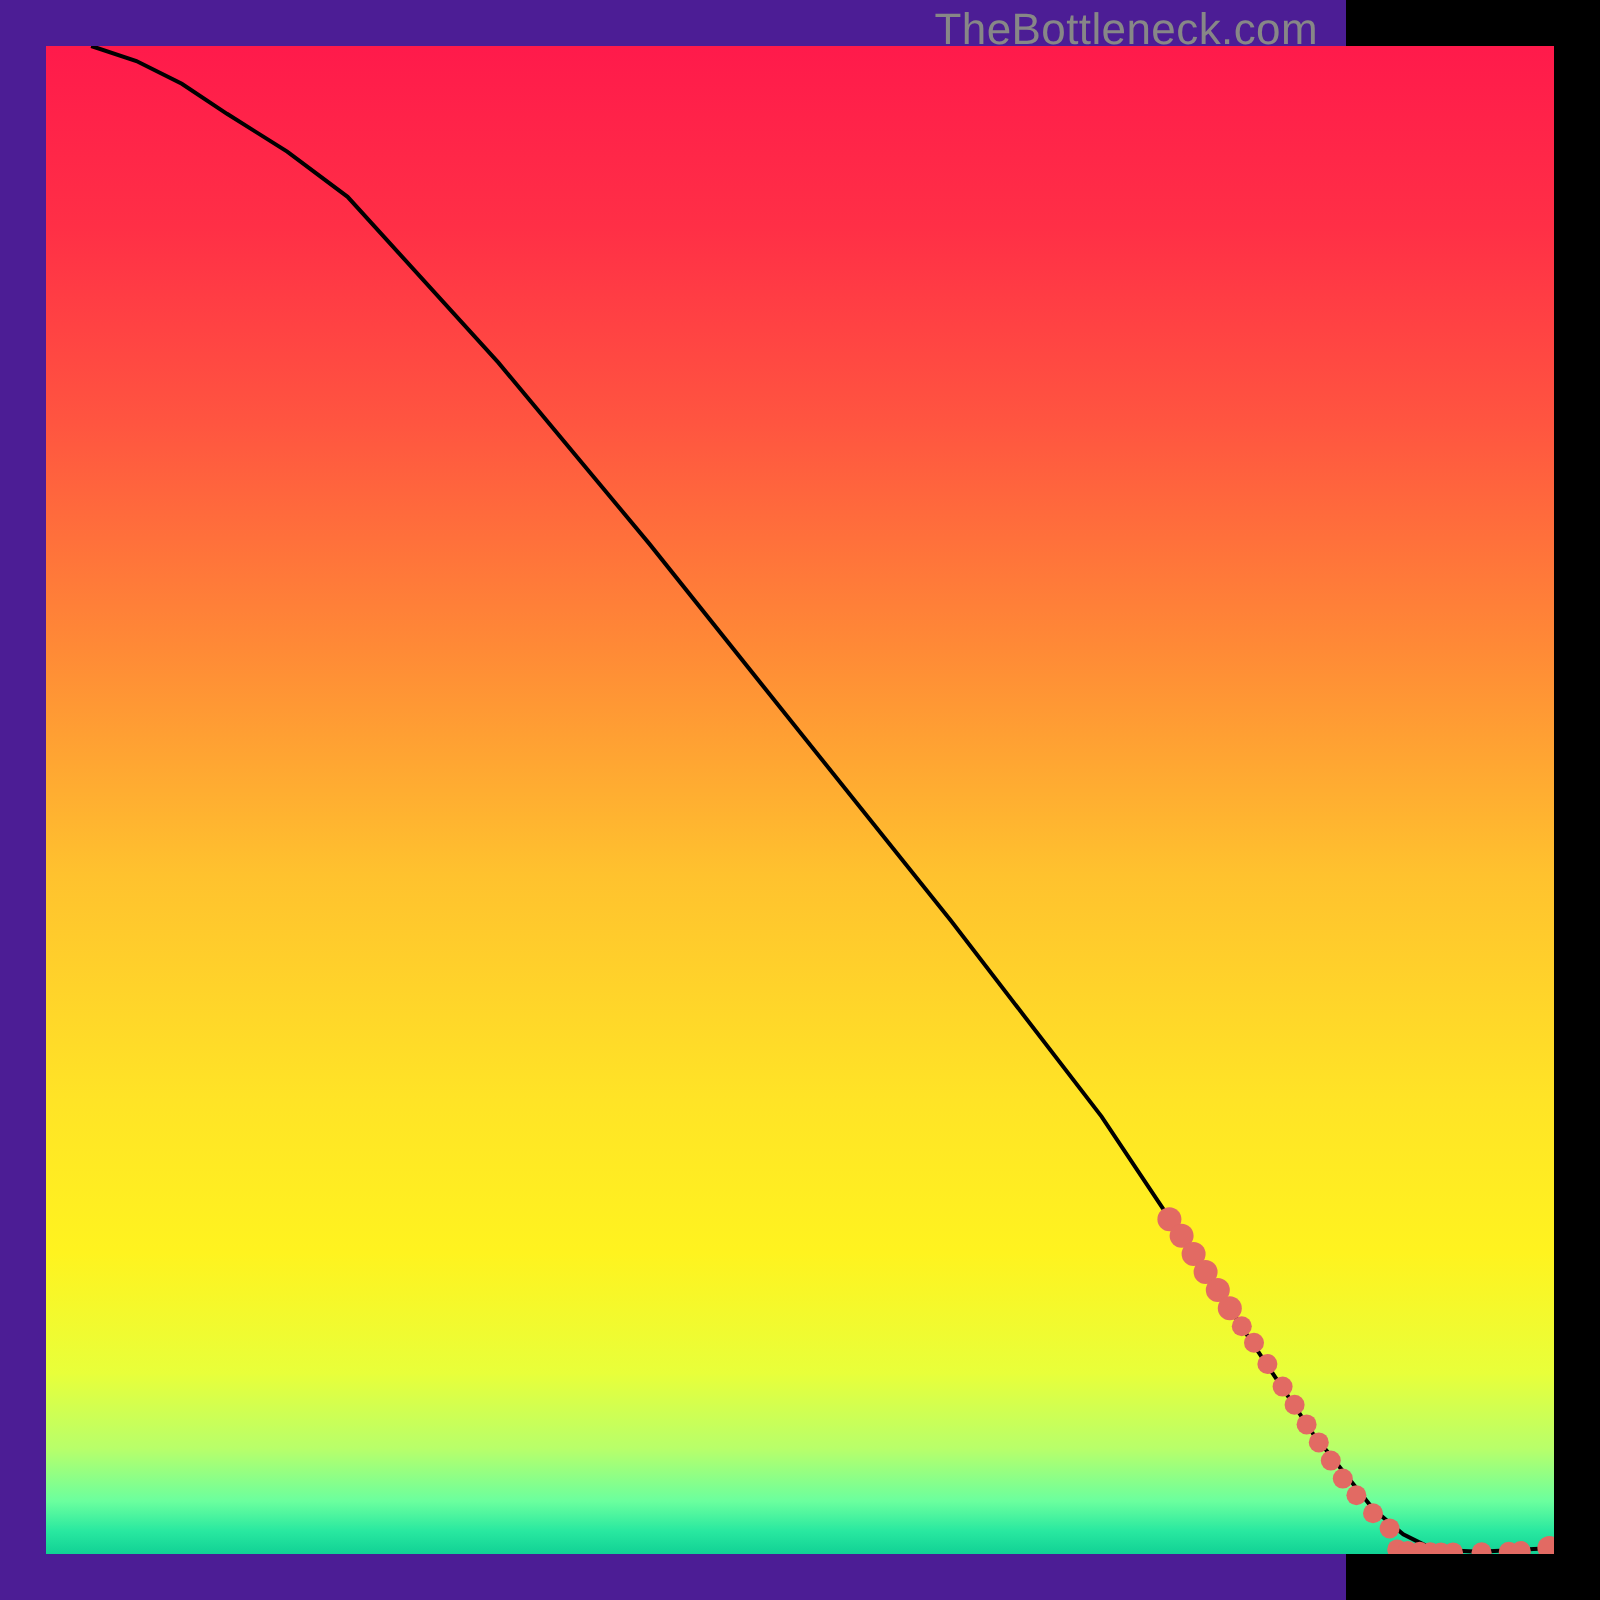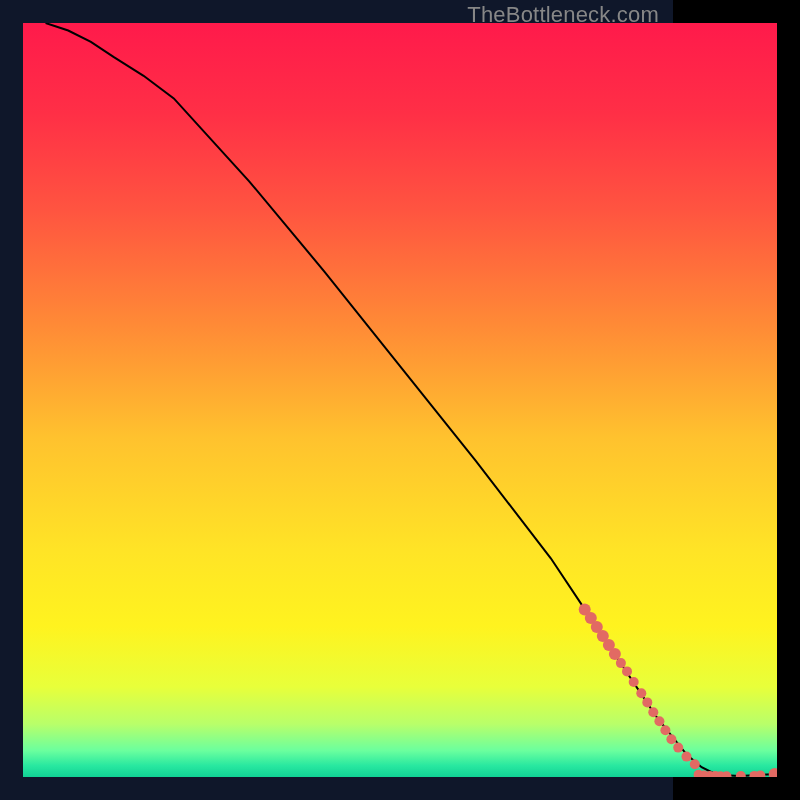--- a/index.html
+++ b/index.html
@@ -7,21 +7,21 @@
     padding: 0;
     width: 800px;
     height: 800px;
     background: #000;
     overflow: hidden;
   }
   .frame {
     position: relative;
     width: 673px;
     height: 800px;
-    background: #0f172a;
+    background: #4c1d95;
   }
   .watermark {
     position: absolute;
     top: 2px;
     right: 14px;
     color: #878787;
     font-family: Arial, Helvetica, sans-serif;
     font-size: 22px;
     font-weight: 500;
     letter-spacing: 0.2px;

